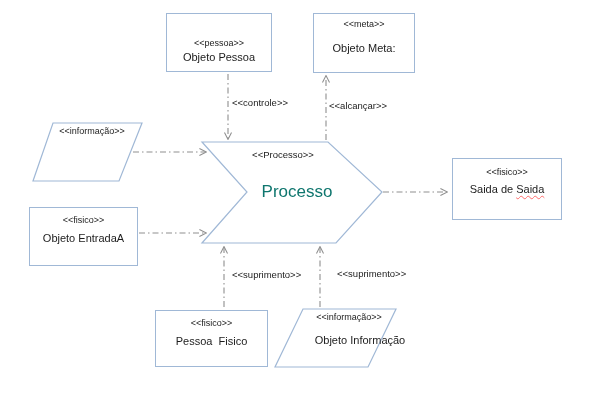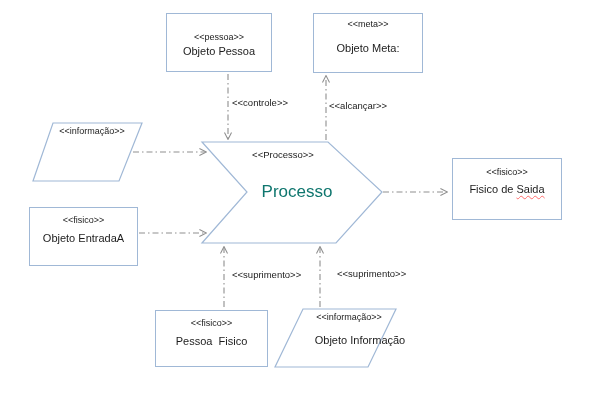--- a/index.html
+++ b/index.html
@@ -53,38 +53,38 @@
 
     <line class="connector" x1="228" y1="74" x2="228" y2="139" marker-end="url(#arrowOpen)"></line>
     <line class="connector" x1="326" y1="140" x2="326" y2="76" marker-end="url(#arrowOpen)"></line>
     <line class="connector" x1="133" y1="152" x2="206" y2="152" marker-end="url(#arrowOpen)"></line>
     <line class="connector" x1="139" y1="233" x2="206" y2="233" marker-end="url(#arrowOpen)"></line>
     <line class="connector" x1="383" y1="192" x2="447" y2="192" marker-end="url(#arrowOpen)"></line>
     <line class="connector" x1="224" y1="307" x2="224" y2="247" marker-end="url(#arrowOpen)"></line>
     <line class="connector" x1="320" y1="307" x2="320" y2="247" marker-end="url(#arrowOpen)"></line>
   </svg>
 
-  <div class="node-box" style="left:166px;top:13px;width:106px;height:59px;padding-top:18px;">
+  <div class="node-box" style="left:166px;top:13px;width:106px;height:59px;padding-top:24px;">
     <div class="stereotype">&lt;&lt;pessoa&gt;&gt;</div>
     <div class="node-label" style="margin-top:2px;">Objeto Pessoa</div>
   </div>
 
-  <div class="node-box" style="left:313px;top:13px;width:110px;height:60px;padding-top:5px;">
+  <div class="node-box" style="left:313px;top:13px;width:102px;height:60px;padding-top:5px;">
     <div class="stereotype">&lt;&lt;meta&gt;&gt;</div>
     <div class="node-label" style="margin-top:12px;">Objeto Meta:</div>
   </div>
 
   <div class="node-box" style="left:29px;top:207px;width:109px;height:59px;padding-top:7px;">
     <div class="stereotype">&lt;&lt;fisico&gt;&gt;</div>
     <div class="node-label" style="margin-top:6px;">Objeto EntradaA</div>
   </div>
 
   <div class="node-box" style="left:452px;top:158px;width:110px;height:62px;padding-top:8px;">
     <div class="stereotype">&lt;&lt;fisico&gt;&gt;</div>
-    <div class="node-label" style="margin-top:5px;"><span>Fisico de </span><span class="misspelled">Saida</span></div>
+    <div class="node-label" style="margin-top:5px;"><span>Saida de </span><span class="misspelled">Saida</span></div>
   </div>
 
   <div class="node-box" style="left:155px;top:310px;width:113px;height:57px;padding-top:7px;">
     <div class="stereotype">&lt;&lt;fisico&gt;&gt;</div>
     <div class="node-label" style="margin-top:6px;">Pessoa  Fisico</div>
   </div>
 
   <div class="lbl center stereotype" style="left:92px;top:126px;">&lt;&lt;informação&gt;&gt;</div>
 
   <div class="lbl center stereotype" style="left:349px;top:312px;">&lt;&lt;informação&gt;&gt;</div>

